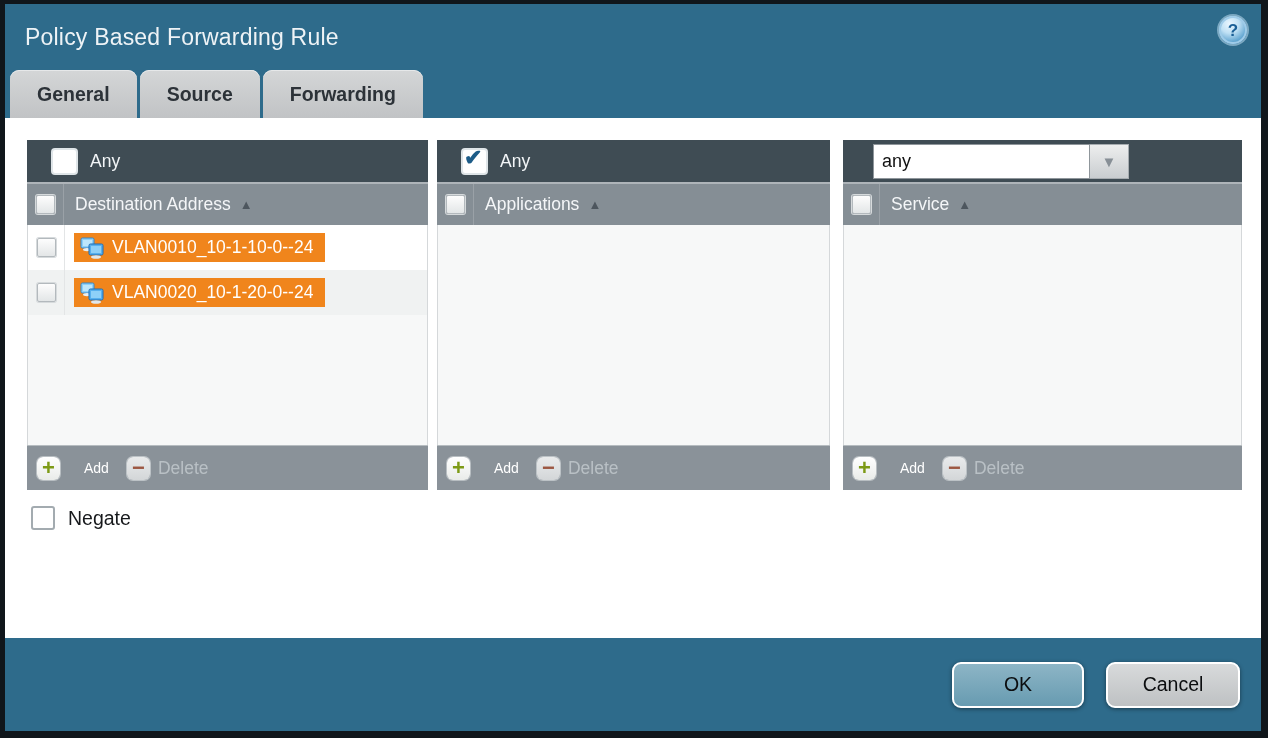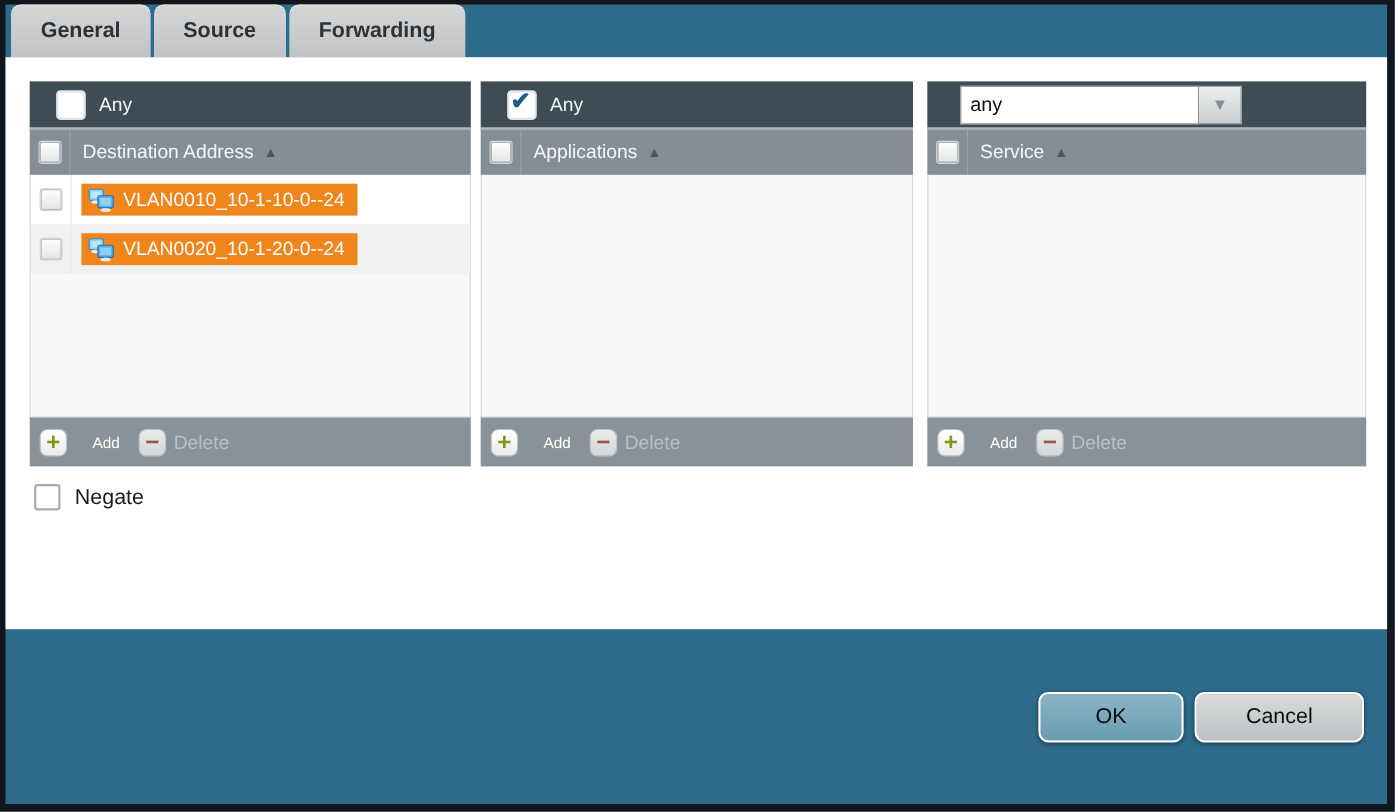--- a/index.html
+++ b/index.html
@@ -149,36 +149,42 @@
   }
   .combo-btn span { color: #878F96; font-size: 15px; }
 
   
   .negate-row { display: flex; align-items: center; margin-top: 16px; padding-left: 4px; }
   .negate-label { font-size: 19.5px; color: #17191c; margin-left: 13px; }
 
   
   .footer {
     flex: 1; display: flex; align-items: center; justify-content: flex-end;
-    padding-right: 21px; gap: 10px;
+    padding-right: 21px; gap: 22px;
   }
   .btn {
     height: 46px; border-radius: 9px; border: 2px solid #ffffff;
     font-family: "Liberation Sans", sans-serif; font-size: 19.5px; color: #0b0d0f;
     box-shadow: 0 1px 4px rgba(0,0,0,.45);
     cursor: pointer;
   }
   .btn-ok { width: 132px; background: linear-gradient(#8db5c6, #679bb1); }
-  .btn-cancel { width: 154px; background: linear-gradient(#d8dadb, #bec1c3); }
+  .btn-cancel { width: 134px; background: linear-gradient(#d8dadb, #bec1c3); }
 </style>
 </head>
 <body>
 
 <div class="dialog">
 
+  <div class="titlebar">
+    <div class="title">Policy Based Forwarding Rule</div>
+    <div class="help-icon">
+      <span>?</span>
+    </div>
+  </div>
 
   <div class="tabs">
     <div class="tab">General</div>
     <div class="tab">Source</div>
     <div class="tab">Forwarding</div>
   </div>
 
   <div class="panel">
     <div class="cols">
 

